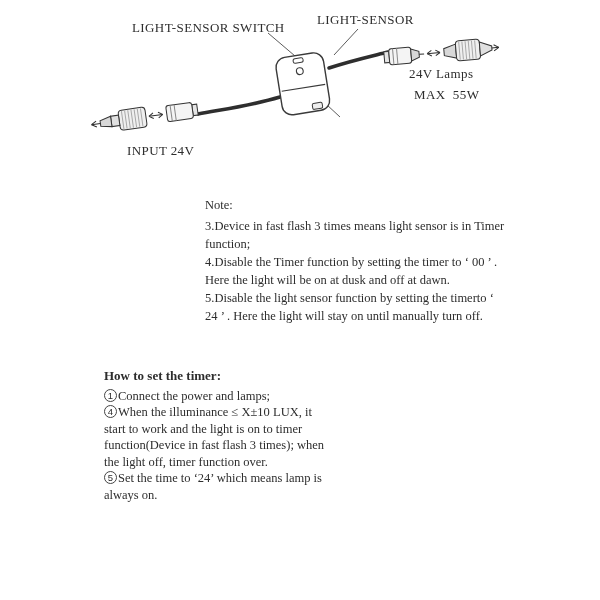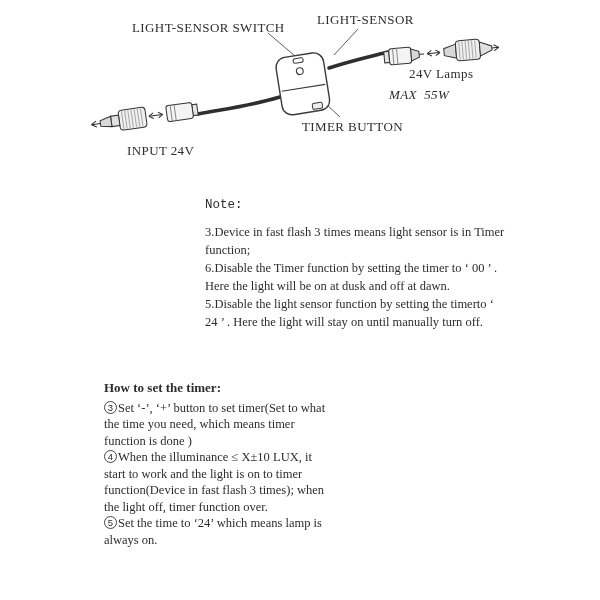--- a/index.html
+++ b/index.html
@@ -20,26 +20,26 @@
     letter-spacing:0.4px;
     white-space:pre;
     color:#2d2d2d;
   }
 
   
   .note {
     position:absolute; left:205px; top:196px; width:302px;
     font-size:12.5px; line-height:18px; color:#2d2d2d;
   }
-  .note-title { margin-bottom:9px;font-family:Liberation Mono, monospace; }
+  .note-title { margin-bottom:3px; }
   .note-item { }
 
   
   .howto {
-    position:absolute; left:104px; top:380px; width:224px;
+    position:absolute; left:104px; top:368px; width:224px;
     font-size:12.5px; line-height:16.5px; color:#2d2d2d;
   }
   .howto-title { font-weight:bold; font-size:13px; margin-bottom:3px; }
   .howto-item { }
   .circled {
     display:inline-block;
     width:13px; height:13px;
     border:1px solid #444;
     border-radius:50%;
     font-size:9.5px; line-height:12px;
@@ -128,36 +128,35 @@
         <g stroke="#2e2e2e">
           <line x1="492" y1="52.5" x2="499" y2="52.5"></line>
           <path d="M499,52.5 l-5,-3 M499,52.5 l-5,3" fill="none"></path>
         </g>
       </g>
     </svg>
 
     <div class="lbl" style="left:132px; top:20px;">LIGHT-SENSOR SWITCH</div>
     <div class="lbl" style="left:317px; top:12px;">LIGHT-SENSOR</div>
     <div class="lbl" style="left:409px; top:66px;">24V Lamps</div>
-    <div class="lbl" style="left:389px; top:87px;font-style:italic;">MAX  55W</div>
-    <div class="lbl" style="left:302px; top:119px;">TIMER BUTTON</div>
+    <div class="lbl" style="left:414px; top:87px;">MAX  55W</div>
     <div class="lbl" style="left:127px; top:143px;text-align:right;">INPUT 24V</div>
   </div>
 
   <div class="note">
     <div class="note-title">Note:</div>
     <div>
         <div class="note-item">3.Device in fast flash 3 times means light sensor is in Timer function;</div>
-        <div class="note-item">6.Disable the Timer function by setting the timer to ‘ 00 ’ . Here the light will be on at dusk and off at dawn.</div>
+        <div class="note-item">4.Disable the Timer function by setting the timer to ‘ 00 ’ . Here the light will be on at dusk and off at dawn.</div>
         <div class="note-item">5.Disable the light sensor function by setting the timerto ‘ 24 ’ . Here the light will stay on until manually turn off.</div>
       </div>
   </div>
 
   <div class="howto">
     <div class="howto-title">How to set the timer:</div>
     <div>
-        <div class="howto-item"><span class="circled">3</span>Set ‘-’, ‘+’ button to set timer(Set to what the time you need, which means timer function is done )</div>
+        <div class="howto-item"><span class="circled">1</span>Connect the power and lamps;</div>
         <div class="howto-item"><span class="circled">4</span>When the illuminance ≤ X±10 LUX, it start to work and the light is on to timer function(Device in fast flash 3 times); when the light off, timer function over.</div>
         <div class="howto-item"><span class="circled">5</span>Set the time to ‘24’  which means lamp is always on.</div>
       </div>
   </div>
 
 </div>
 
 </body></html>

